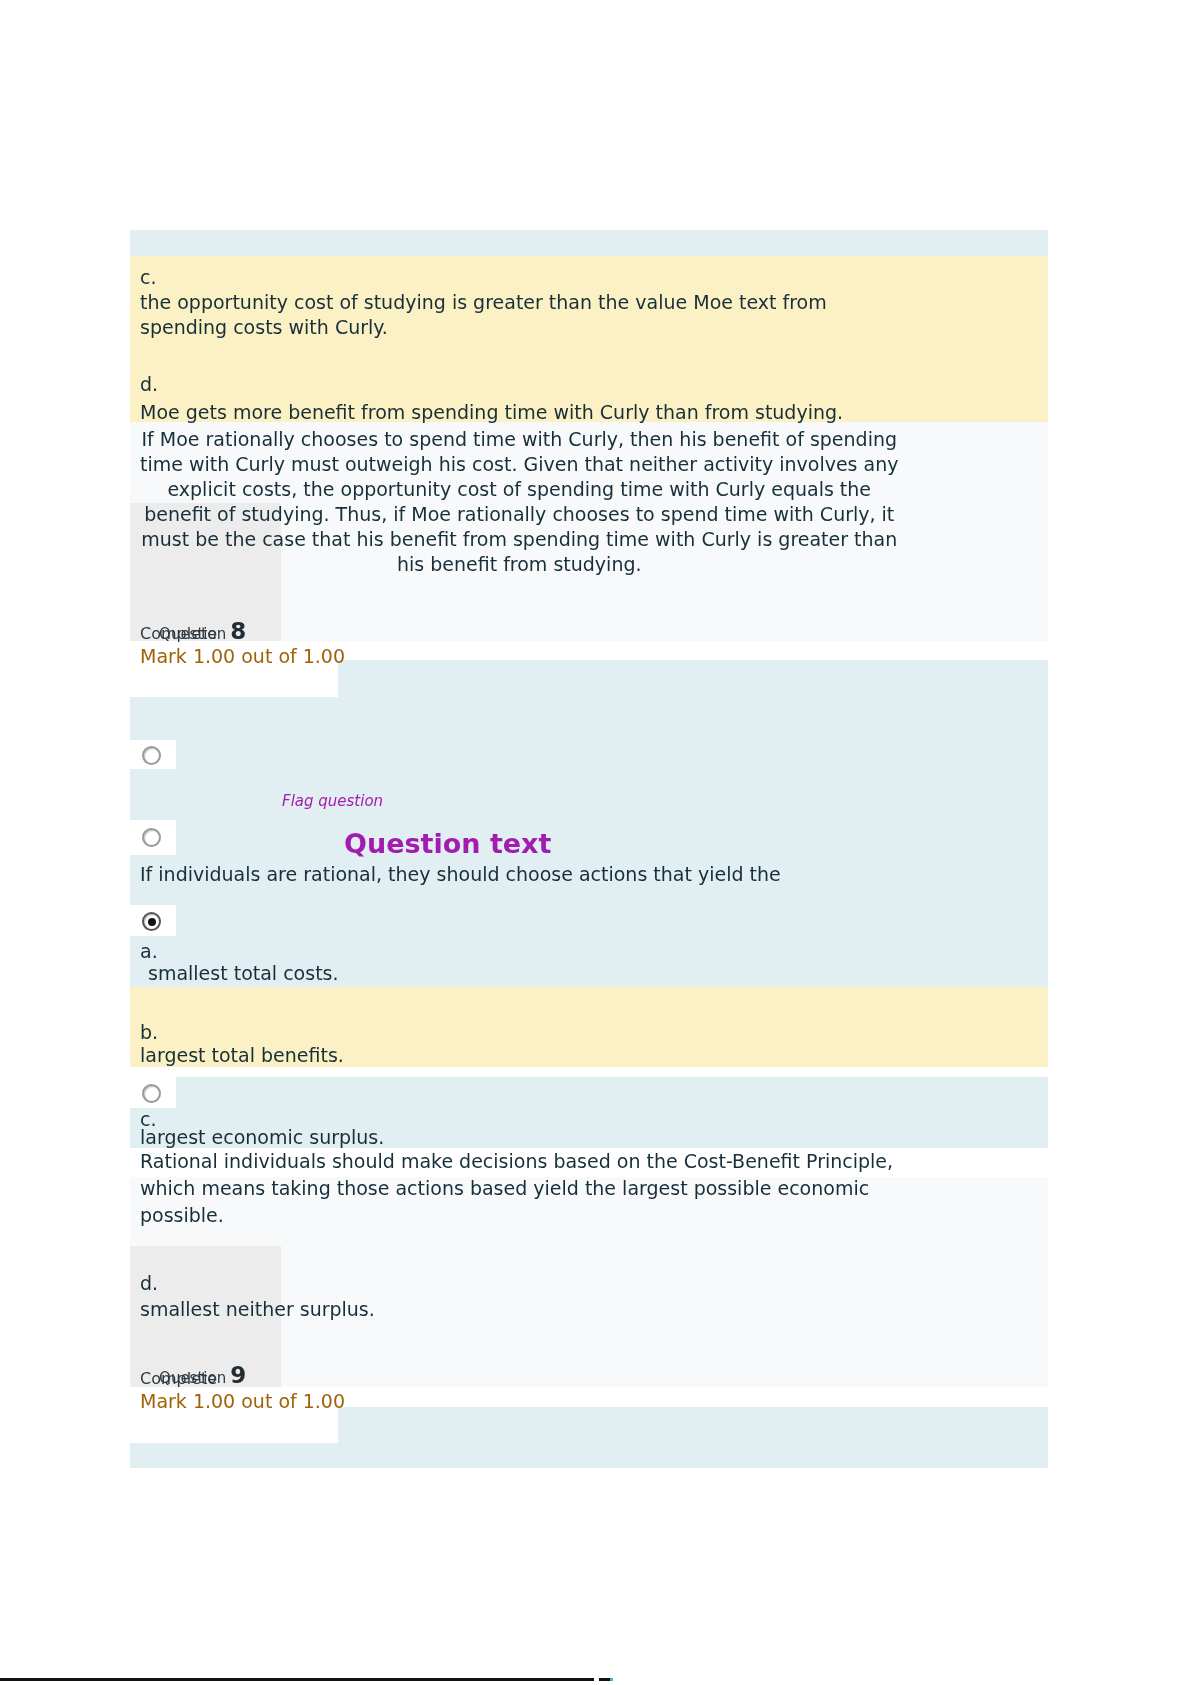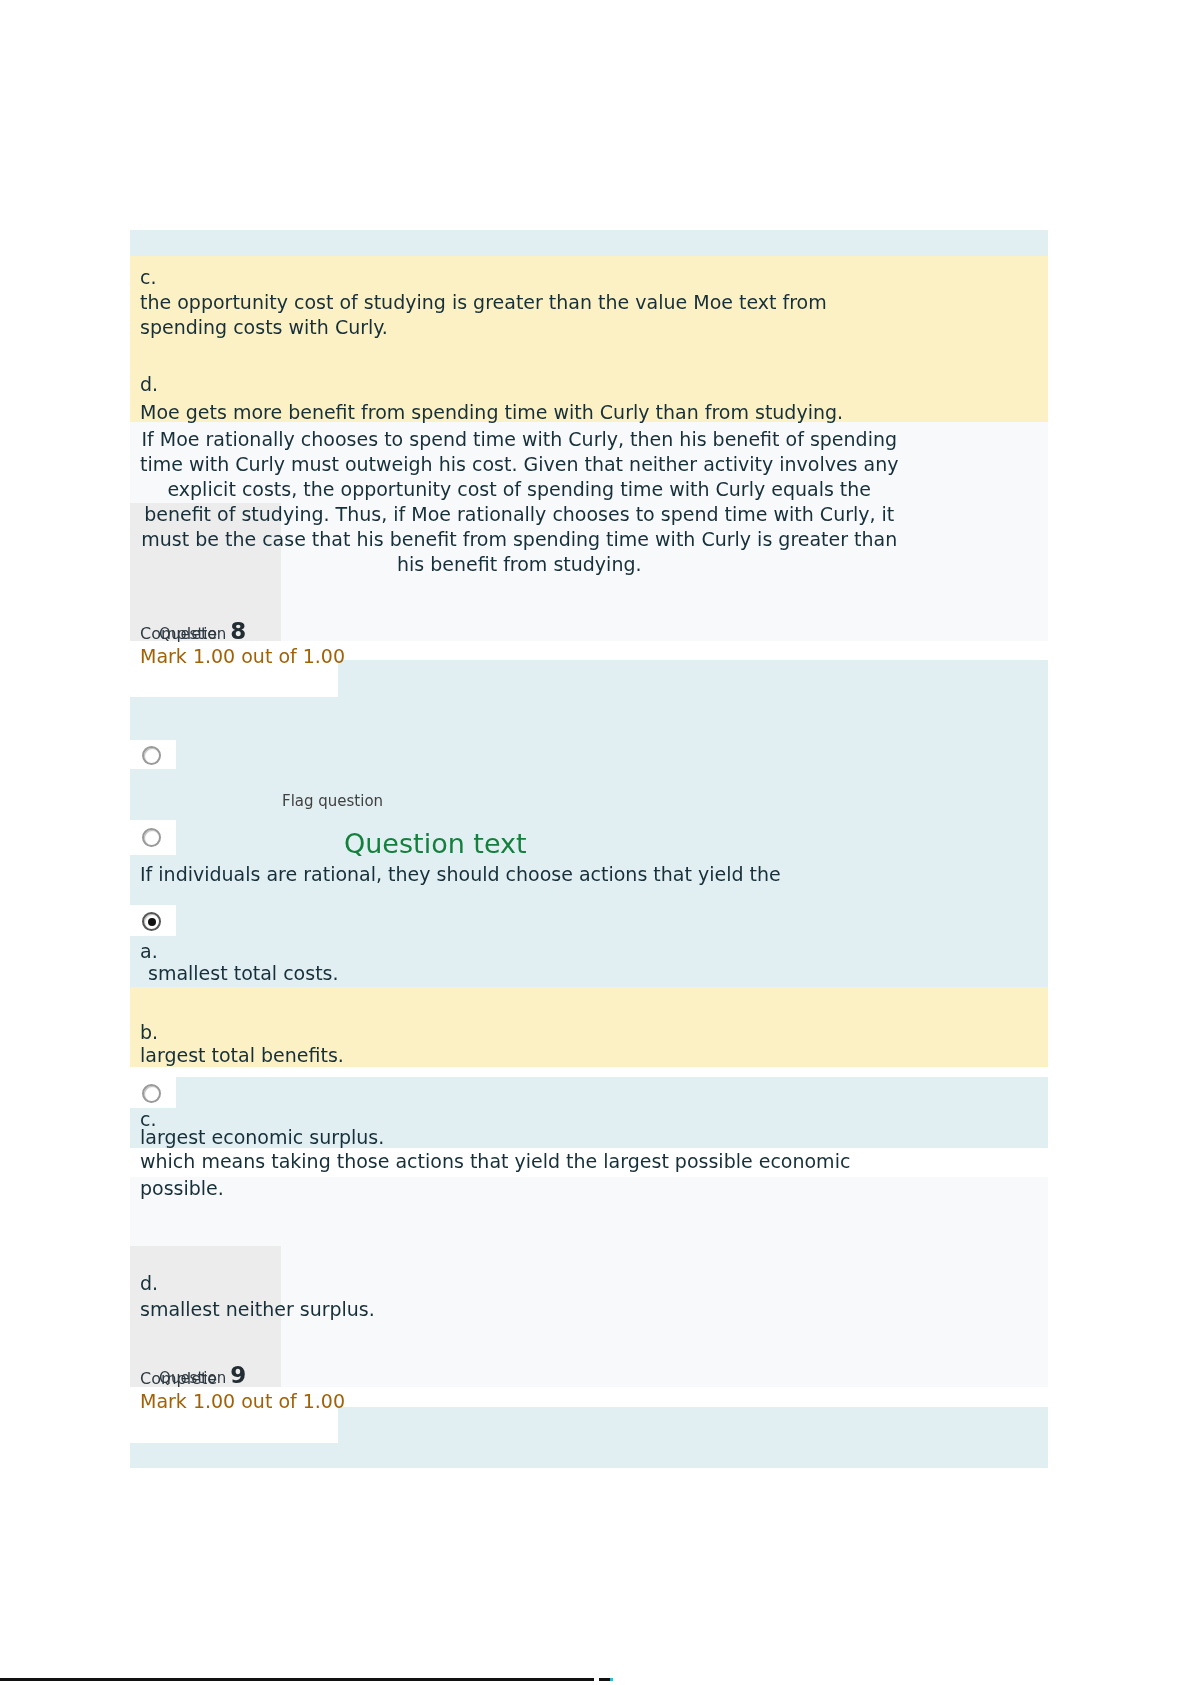--- a/index.html
+++ b/index.html
@@ -6,26 +6,26 @@
   #canvas{position:relative;width:1191px;height:1685px;background:#ffffff;overflow:hidden;
           font-family:"DejaVu Sans",sans-serif;color:#162f39;}
   .bg{position:absolute;}
   .bg-blue{background:#e2eff2;}
   .bg-yellow{background:#fcf1c4;}
   .bg-gray{background:#ececec;}
   .bg-light{background:#f8f9fa;}
   .txt{position:absolute;font-size:19px;line-height:25px;white-space:pre;color:#162f39;}
   .feedback .line{height:25px;white-space:pre;text-align:center;}
   .feedback-wide .line{height:27px;white-space:pre;}
-  .small-label{position:absolute;font-size:15px;color:#404040;white-space:pre;}
+  .small-label{position:absolute;font-size:15px;color:#a21caf;white-space:pre;font-style:italic;}
   .status-label{position:absolute;font-size:16px;color:#2e3a42;white-space:pre;}
   .mark-label{position:absolute;font-size:19px;color:#a16207;white-space:pre;}
   .qnum-wrap{position:absolute;font-size:15px;color:#2e3a42;white-space:pre;}
   .qnum-wrap .num{font-size:23px;font-weight:bold;color:#222c33;margin-left:4px;}
-  .question-text-heading{position:absolute;font-size:27px;color:#15803d;white-space:pre;}
+  .question-text-heading{position:absolute;font-size:27px;color:#a21caf;white-space:pre;font-weight:bold;}
   .radio-cell{position:absolute;background:#ffffff;}
   .radio{position:absolute;left:12px;width:15px;height:15px;border-radius:50%;
          background:#ffffff;border:2px solid #9a9a9a;
          box-shadow:inset 1px 1px 1px rgba(0,0,0,0.25);}
   .radio.checked{border-color:#555;}
   .radio.checked::after{content:"";position:absolute;left:3.5px;top:3.5px;width:8px;height:8px;
          border-radius:50%;background:#111;}
   .divider{position:absolute;background:#111111;}
   .divider-handle{position:absolute;background:#111111;border-right:3px solid #25c2d4;}
 </style>
@@ -77,21 +77,21 @@
   <div class="question-text-heading" style="left:344px;top:828px;">Question text</div>
   <div class="txt" style="left:140px;top:862px;">If individuals are rational, they should choose actions that yield the</div>
 
   <div class="txt" style="left:140px;top:939px;">a.</div>
   <div class="txt" style="left:148px;top:961px;">smallest total costs.</div>
   <div class="txt" style="left:140px;top:1020px;">b.</div>
   <div class="txt" style="left:140px;top:1043px;">largest total benefits.</div>
   <div class="txt" style="left:140px;top:1107px;">c.</div>
   <div class="txt" style="left:140px;top:1125px;">largest economic surplus.</div>
 
-  <div class="txt feedback-wide" style="left:140px;top:1149px;"><div class="line">which means taking those actions that yield the largest possible economic</div><div class="line">possible.</div></div>
+  <div class="txt feedback-wide" style="left:140px;top:1149px;"><div class="line">Rational individuals should make decisions based on the Cost-Benefit Principle,</div><div class="line">which means taking those actions based yield the largest possible economic</div><div class="line">possible.</div></div>
 
   <div class="txt" style="left:140px;top:1271px;">d.</div>
   <div class="txt" style="left:140px;top:1297px;">smallest neither surplus.</div>
 
   <div class="qnum-wrap" style="left:140px;top:1344px;">
     <span>Question</span><span class="num">9</span>
   </div>
   <div class="status-label" style="left:140px;top:1369px;">Complete</div>
   <div class="mark-label" style="left:140px;top:1390px;">Mark 1.00 out of 1.00</div>
 

